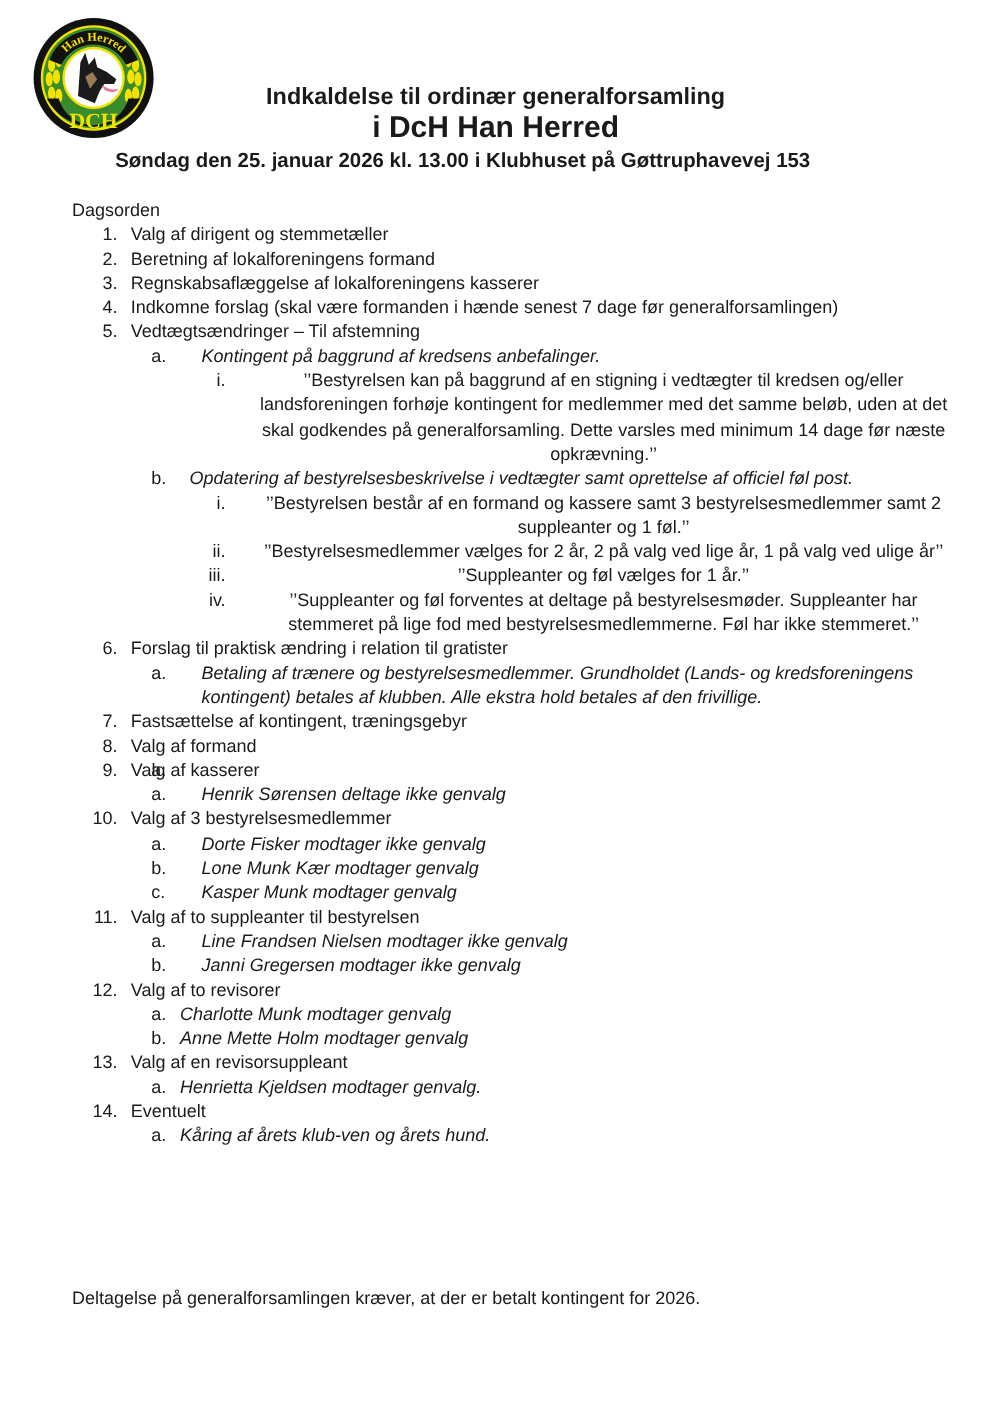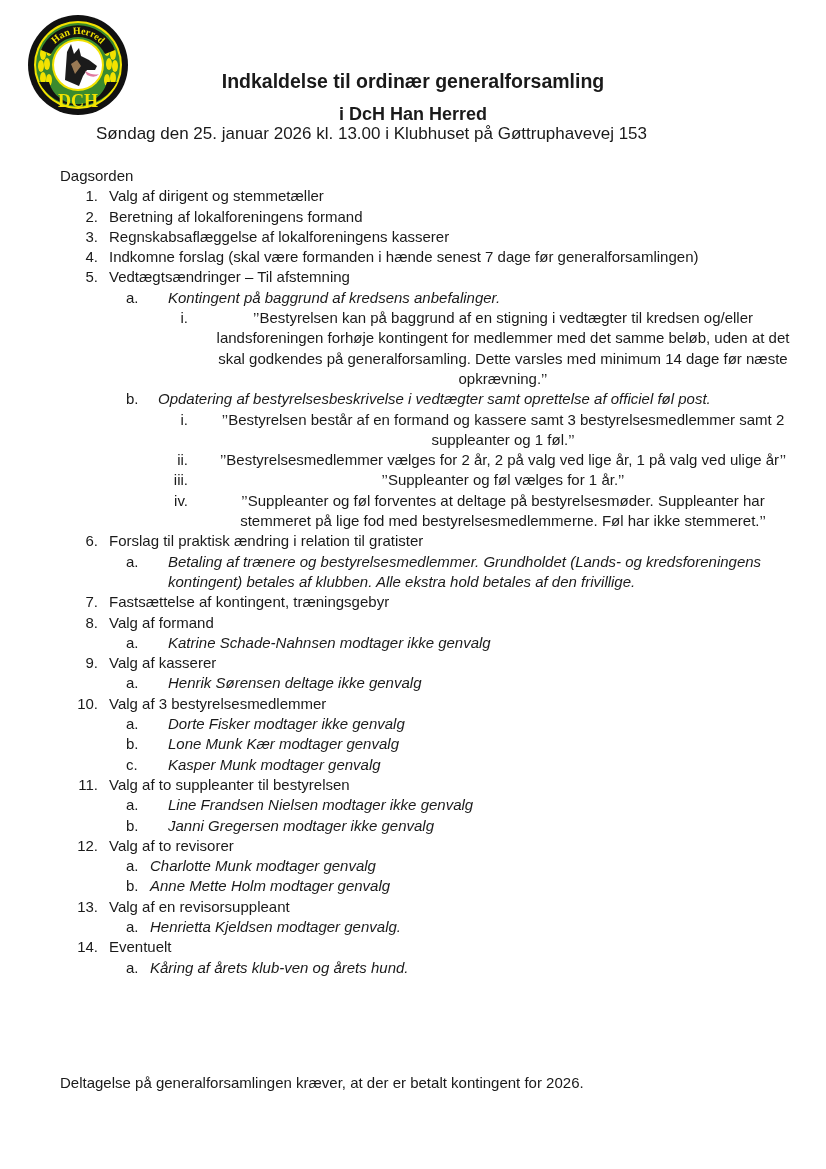--- a/index.html
+++ b/index.html
@@ -4,22 +4,22 @@
   <style>
     html, body { margin: 0; padding: 0; background: #ffffff; }
     body {
       width: 826px; height: 1169px; position: relative; overflow: hidden;
       font-family: "Liberation Sans", "DejaVu Sans", sans-serif;
       color: #1a1a1a;
     }
     .logo { position: absolute; left: 27px; top: 14px; width: 102px; height: 102px; }
     .title-block { position: absolute; left: 0; width: 826px; text-align: center; }
     .t1 { top: 70px; font-size: 19.5px; font-weight: bold; }
-    .t2 { top: 104px; font-size: 18px; font-weight: bold; }
-    .t3 { position: absolute; left: 96px; top: 124px; font-size: 17px; font-weight: normal; white-space: nowrap; }
+    .t2 { top: 92px; font-size: 25px; font-weight: bold; }
+    .t3 { position: absolute; left: 96px; top: 124px; font-size: 17px; font-weight: bold; white-space: nowrap; }
     .doc { position: absolute; left: 60px; top: 166px; width: 740px; font-size: 15px; line-height: 20.3px; }
     .heading { margin: 0; }
     .row { position: relative; }
     .num { position: absolute; text-align: right; }
     .lvl1 .num { left: 0; width: 38px; }
     .lvl1 .txt { margin-left: 49px; display: block; }
     .lvl2 .num { left: 66px; width: 14px; text-align: left; }
     .lvl2 .txt { margin-left: 108px; display: block; font-style: italic; }
     .lvl2.tight .txt { margin-left: 98px; }
     .lvl2.tighter .txt { margin-left: 90px; }
@@ -138,21 +138,20 @@
       <div class="row lvl1">
         <span class="num">7.</span>
         <span class="txt">Fastsættelse af kontingent, træningsgebyr</span>
       </div>
       <div class="row lvl1">
         <span class="num">8.</span>
         <span class="txt">Valg af formand</span>
       </div>
       <div class="row lvl2">
         <span class="num">a.</span>
-        <span class="txt">Katrine Schade-Nahnsen modtager ikke genvalg</span>
       </div>
       <div class="row lvl1">
         <span class="num">9.</span>
         <span class="txt">Valg af kasserer</span>
       </div>
       <div class="row lvl2">
         <span class="num">a.</span>
         <span class="txt">Henrik Sørensen deltage ikke genvalg</span>
       </div>
       <div class="row lvl1">

